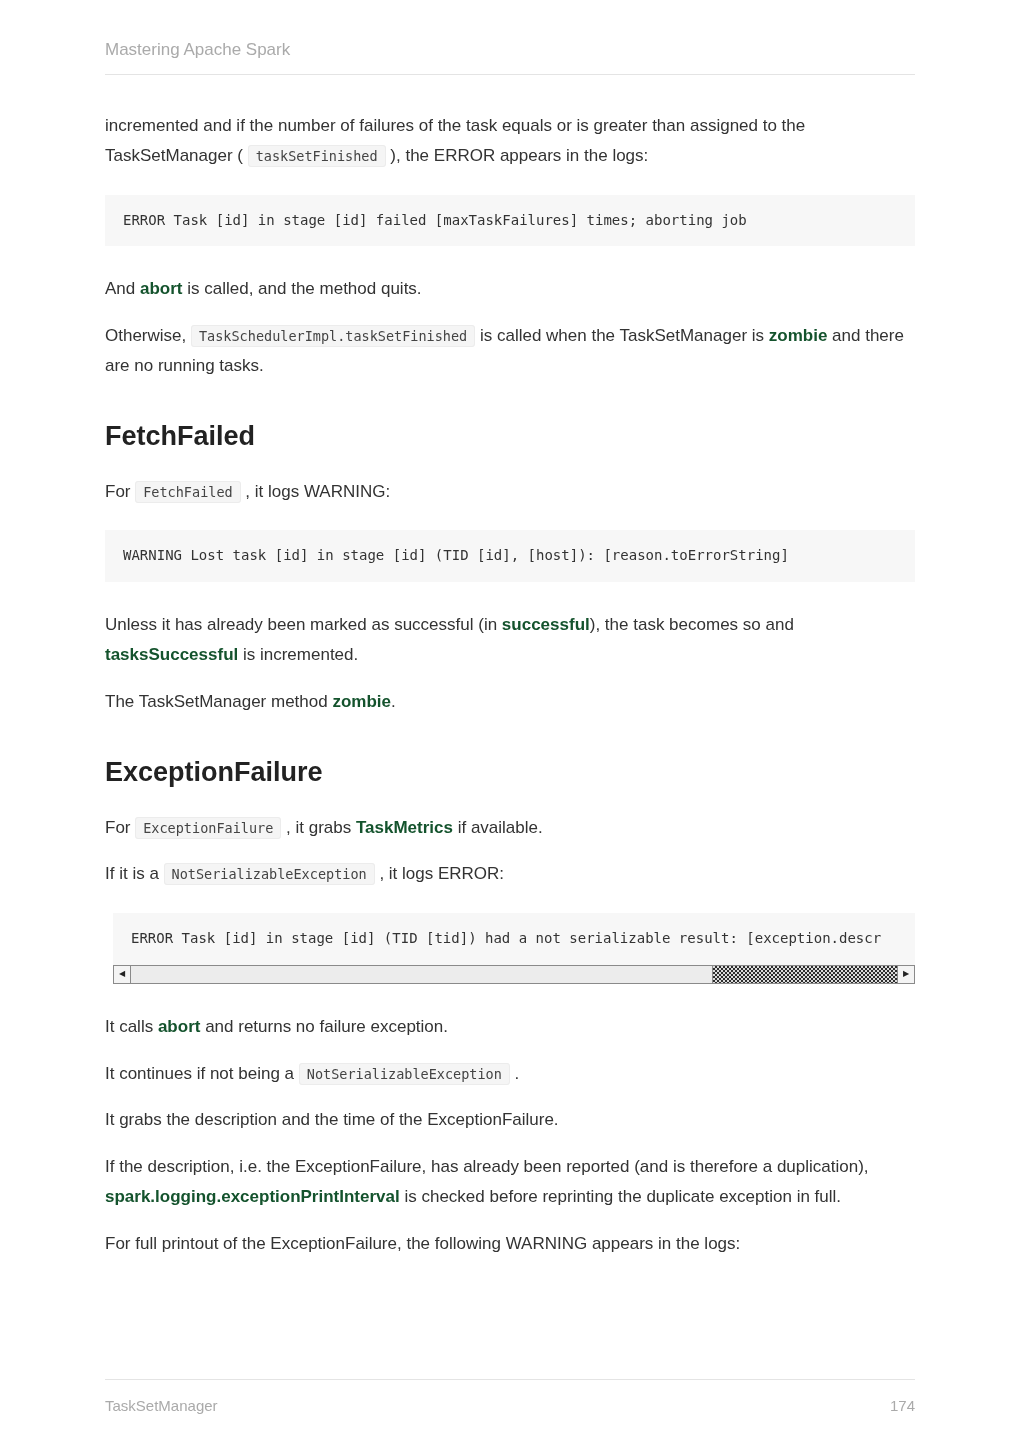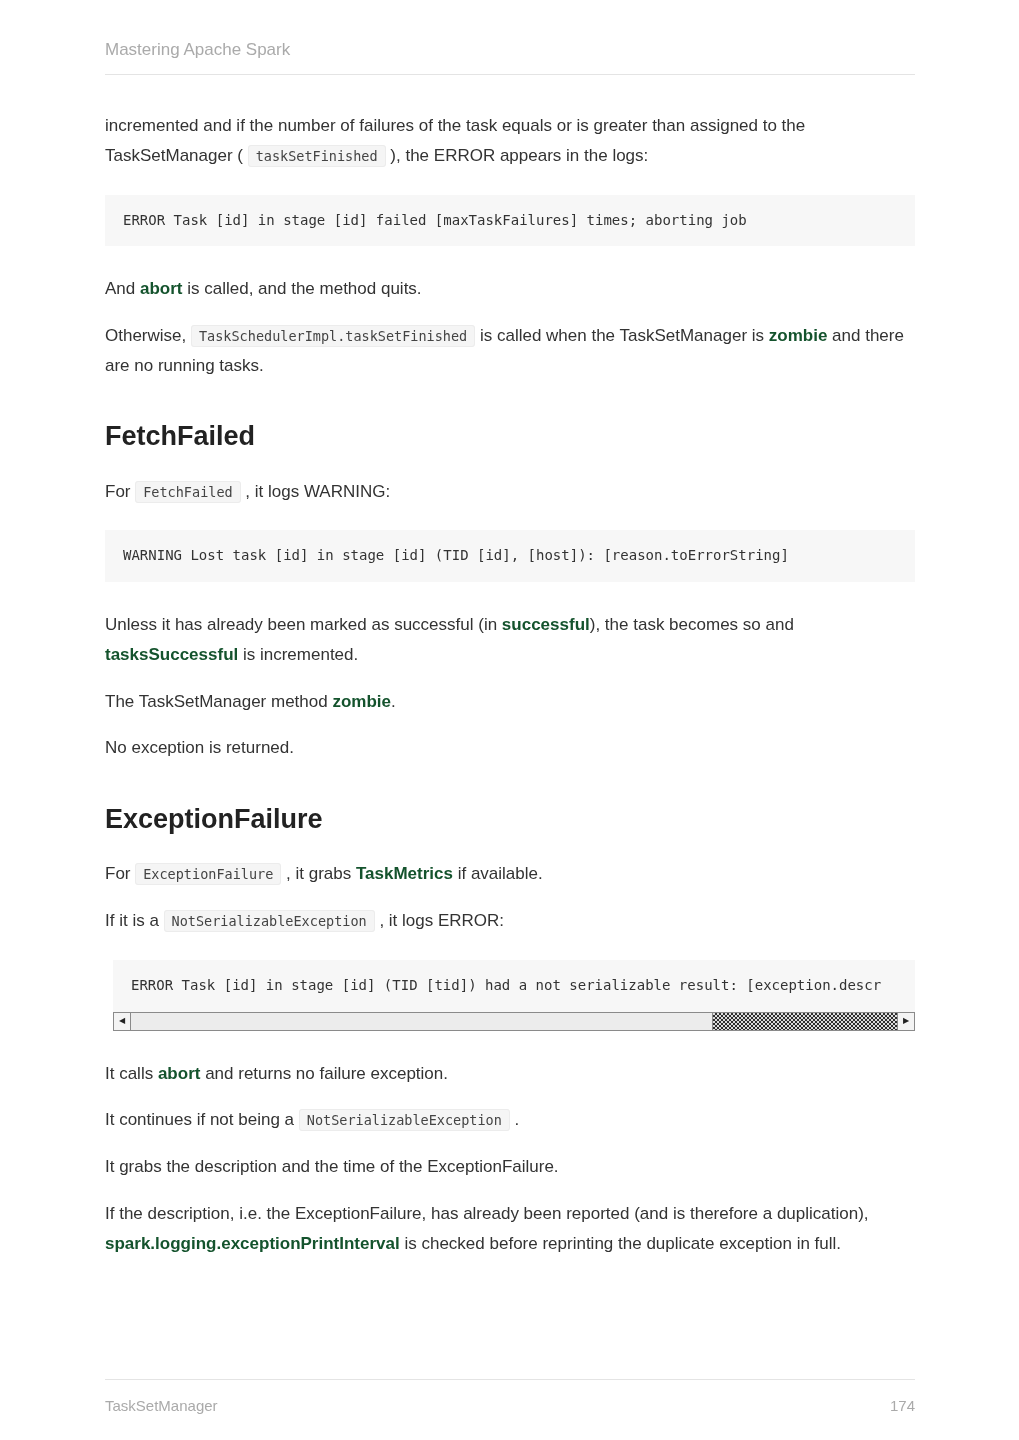--- a/index.html
+++ b/index.html
@@ -112,21 +112,20 @@
     <h2 class="section">FetchFailed</h2>
 
     <p class="para"><span>For </span><code class="ic">FetchFailed</code><span> , it logs WARNING:</span></p>
 
     <pre class="codeblock"><code>WARNING Lost task [id] in stage [id] (TID [id], [host]): [reason.toErrorString]</code></pre>
 
     <p class="para"><span>Unless it has already been marked as successful (in </span><a class="link">successful</a><span>), the task becomes so and </span><a class="link">tasksSuccessful</a><span> is incremented.</span></p>
 
     <p class="para"><span>The TaskSetManager method </span><a class="link">zombie</a><span>.</span></p>
 
-    <p class="para">No exception is returned.</p>
 
     <h2 class="section">ExceptionFailure</h2>
 
     <p class="para"><span>For </span><code class="ic">ExceptionFailure</code><span> , it grabs </span><a class="link">TaskMetrics</a><span> if available.</span></p>
 
     <p class="para"><span>If it is a </span><code class="ic">NotSerializableException</code><span> , it logs ERROR:</span></p>
 
     <div class="codewrap">
       <pre class="codeblock"><code>ERROR Task [id] in stage [id] (TID [tid]) had a not serializable result: [exception.descr</code></pre>
       <div class="hscrollbar">
@@ -144,20 +143,21 @@
     </div>
 
     <p class="para"><span>It calls </span><a class="link">abort</a><span> and returns no failure exception.</span></p>
 
     <p class="para"><span>It continues if not being a </span><code class="ic">NotSerializableException</code><span> .</span></p>
 
     <p class="para">It grabs the description and the time of the ExceptionFailure.</p>
 
     <p class="para"><span>If the description, i.e. the ExceptionFailure, has already been reported (and is therefore a duplication), </span><a class="link">spark.logging.exceptionPrintInterval</a><span> is checked before reprinting the duplicate exception in full.</span></p>
 
+    <p class="para">For full printout of the ExceptionFailure, the following WARNING appears in the logs:</p>
 
   </main>
 
   <footer class="footer">
     <span>TaskSetManager</span>
     <span>174</span>
   </footer>
 
 </div>
 

